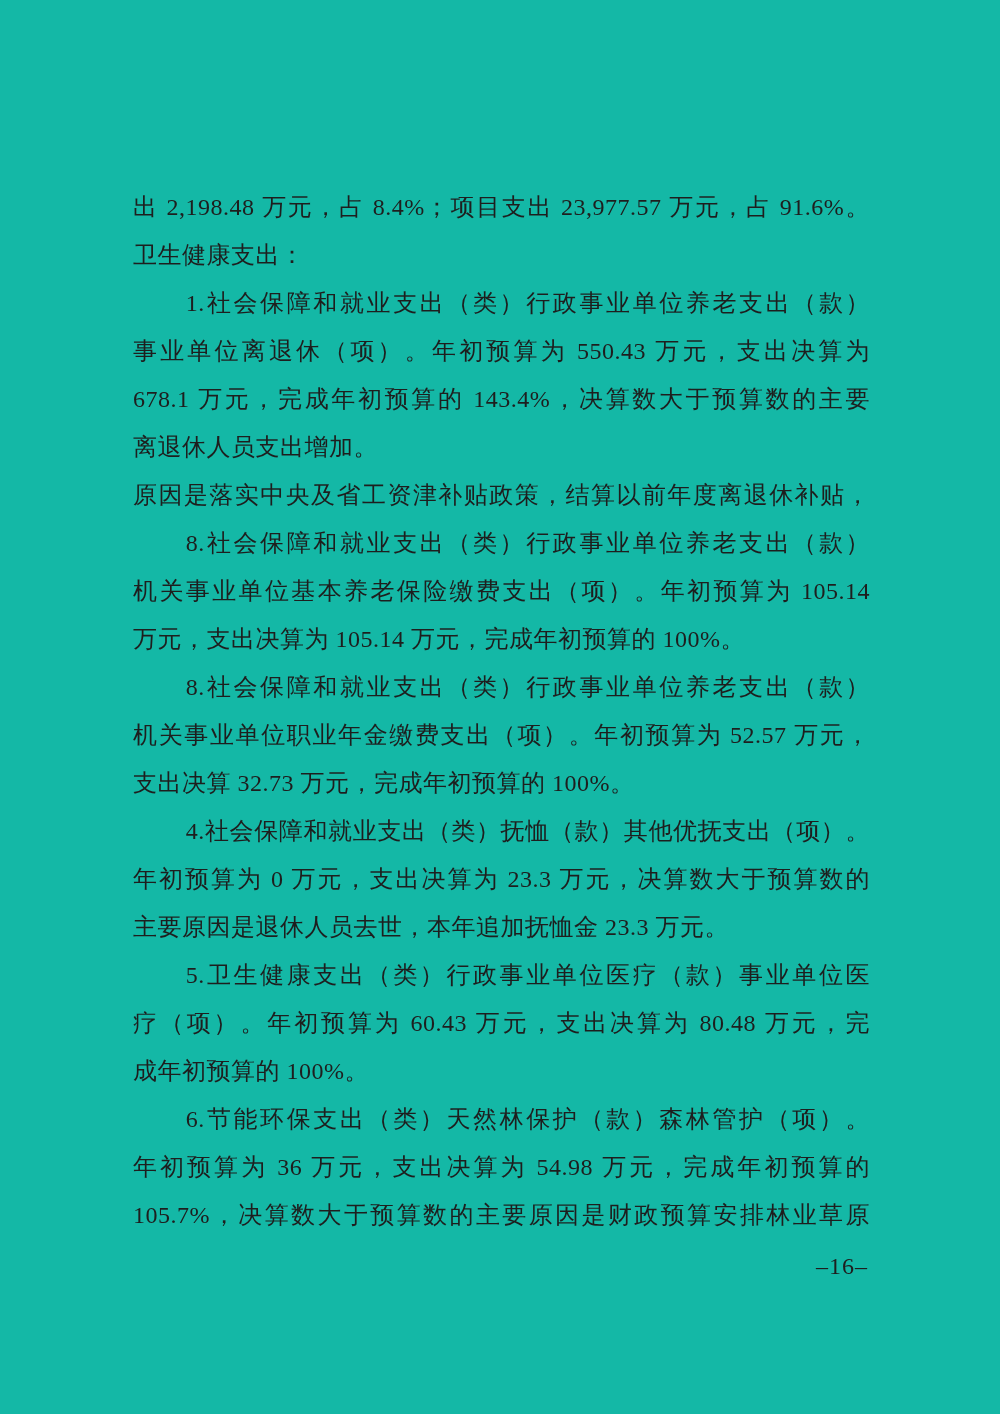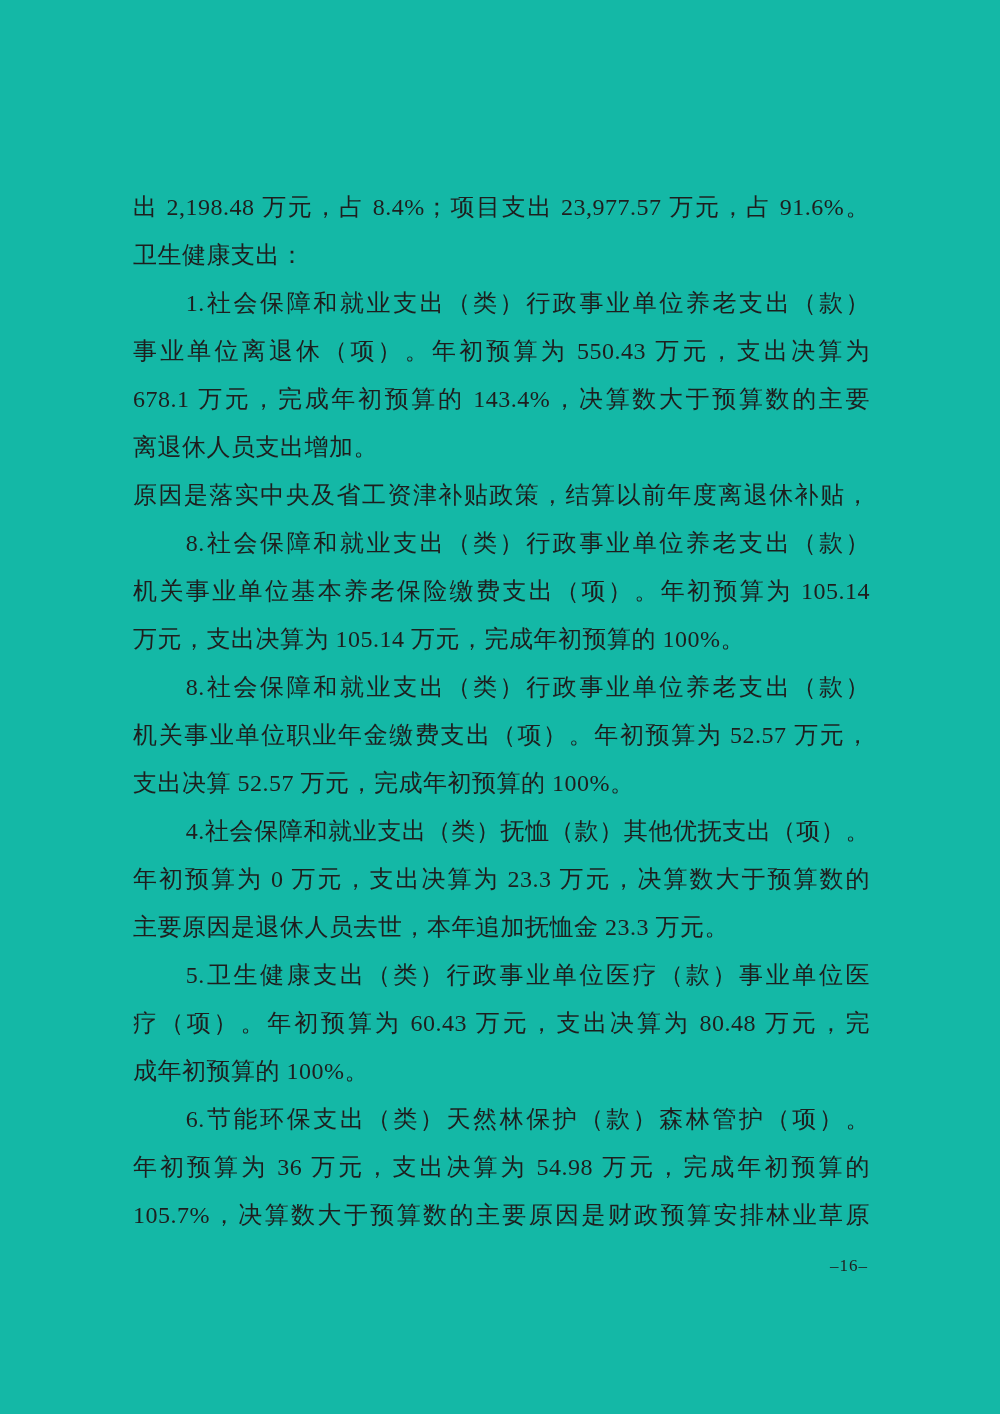--- a/index.html
+++ b/index.html
@@ -40,21 +40,21 @@
   .line.last {
     text-align-last: left;
   }
   .line.indent {
     text-indent: 2.2em;
   }
   .page-number {
     margin-top: 10px;
     height: 34px;
     line-height: 34px;
-    font-size: 17px;
+    font-size: 24px;
     text-align: right;
     padding-right: 2px;
     letter-spacing: 1px;
   }
 </style>
 </head>
 <body style="background: rgb(255, 255, 255); color: rgb(30, 30, 30);">
 
 <div class="page">
   <div class="text-block">
@@ -63,21 +63,21 @@
     <div class="line indent" style="">1.社会保障和就业支出（类）行政事业单位养老支出（款）</div>
     <div class="line" style="">事业单位离退休（项）。年初预算为 550.43 万元，支出决算为</div>
     <div class="line" style="">678.1 万元，完成年初预算的 143.4%，决算数大于预算数的主要</div>
     <div class="line last" style="">离退休人员支出增加。</div>
     <div class="line" style="">原因是落实中央及省工资津补贴政策，结算以前年度离退休补贴，</div>
     <div class="line indent" style="">8.社会保障和就业支出（类）行政事业单位养老支出（款）</div>
     <div class="line" style="">机关事业单位基本养老保险缴费支出（项）。年初预算为 105.14</div>
     <div class="line last" style="">万元，支出决算为 105.14 万元，完成年初预算的 100%。</div>
     <div class="line indent" style="">8.社会保障和就业支出（类）行政事业单位养老支出（款）</div>
     <div class="line" style="">机关事业单位职业年金缴费支出（项）。年初预算为 52.57 万元，</div>
-    <div class="line last" style="">支出决算 52.57 万元，完成年初预算的 100%。</div>
+    <div class="line last" style="">支出决算 32.73 万元，完成年初预算的 100%。</div>
     <div class="line indent" style="">4.社会保障和就业支出（类）抚恤（款）其他优抚支出（项）。</div>
     <div class="line" style="">年初预算为 0 万元，支出决算为 23.3 万元，决算数大于预算数的</div>
     <div class="line last" style="">主要原因是退休人员去世，本年追加抚恤金 23.3 万元。</div>
     <div class="line indent" style="">5.卫生健康支出（类）行政事业单位医疗（款）事业单位医</div>
     <div class="line" style="">疗（项）。年初预算为 60.43 万元，支出决算为 80.48 万元，完</div>
     <div class="line last" style="">成年初预算的 100%。</div>
     <div class="line indent" style="">6.节能环保支出（类）天然林保护（款）森林管护（项）。</div>
     <div class="line" style="">年初预算为 36 万元，支出决算为 54.98 万元，完成年初预算的</div>
     <div class="line" style="">105.7%，决算数大于预算数的主要原因是财政预算安排林业草原</div>
     <div class="page-number">–16–</div>

